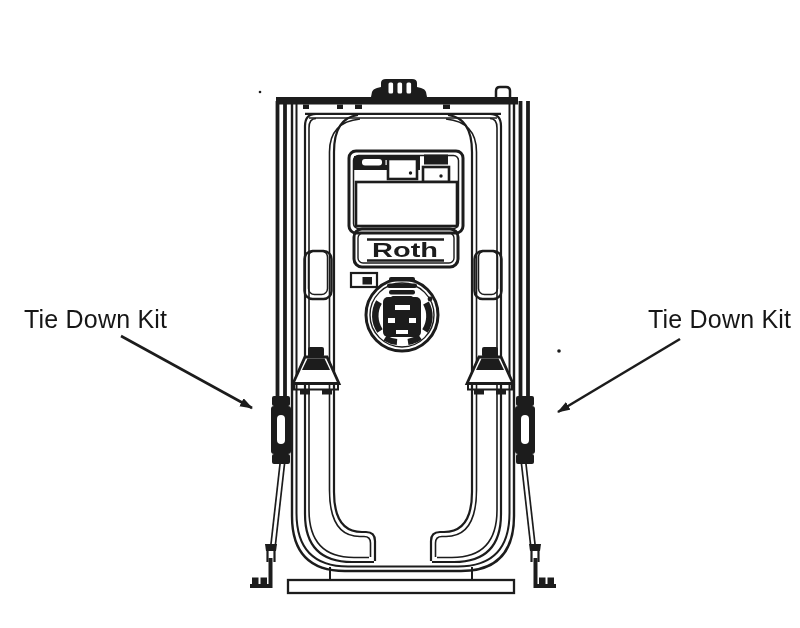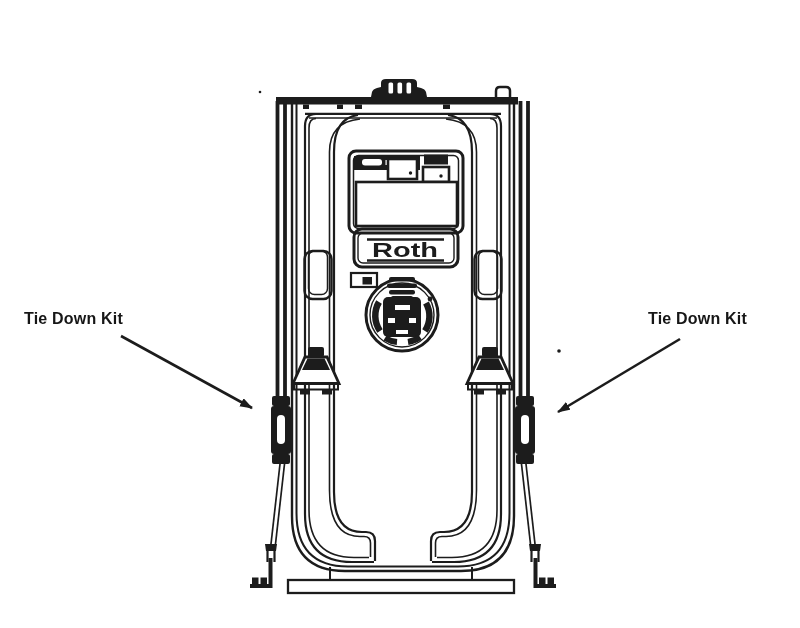--- a/index.html
+++ b/index.html
@@ -1,22 +1,22 @@
 <!DOCTYPE html>
 <html><head>
 <meta charset="utf-8">
 <style>
   html,body{margin:0;padding:0;background:#fff;}
   .stage{
     position:relative;width:800px;height:628px;background:#ffffff;overflow:hidden;
     font-family:"Liberation Sans",sans-serif;
   }
   .callout{
-    position:absolute;font-size:16px;line-height:28px;color:#161616;
-    letter-spacing:0.2px;white-space:nowrap;font-weight:bold;
+    position:absolute;font-size:25px;line-height:28px;color:#161616;
+    letter-spacing:0.2px;white-space:nowrap;
   }
   .callout-left{left:24px;top:305px;}
   .callout-right{left:648px;top:305px;}
   svg{position:absolute;left:0;top:0;}
   .ink{stroke:#1c1c1c;fill:none;}
   .fill{fill:#1c1c1c;stroke:none;}
   .wfill{fill:#ffffff;stroke:none;}
 </style>
 </head>
 <body>

